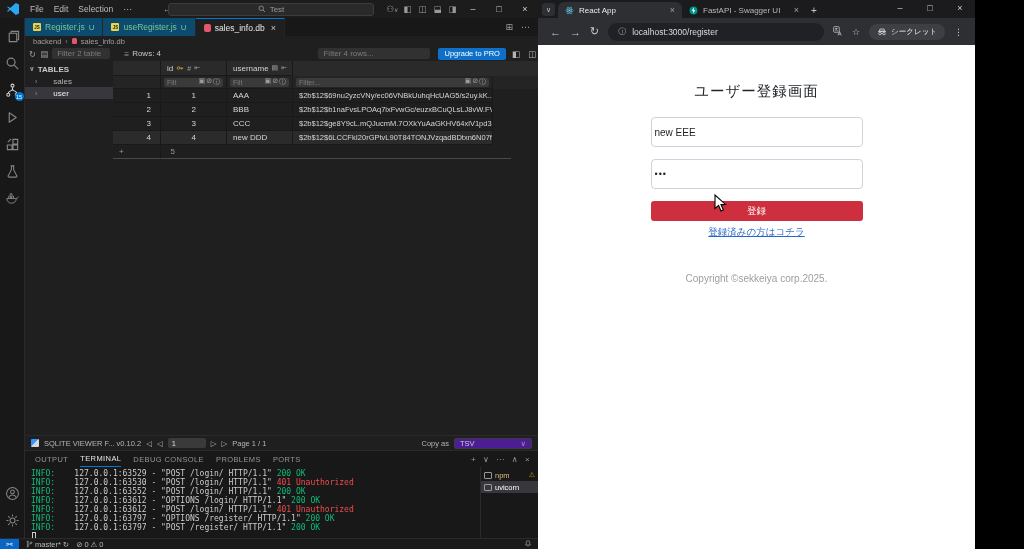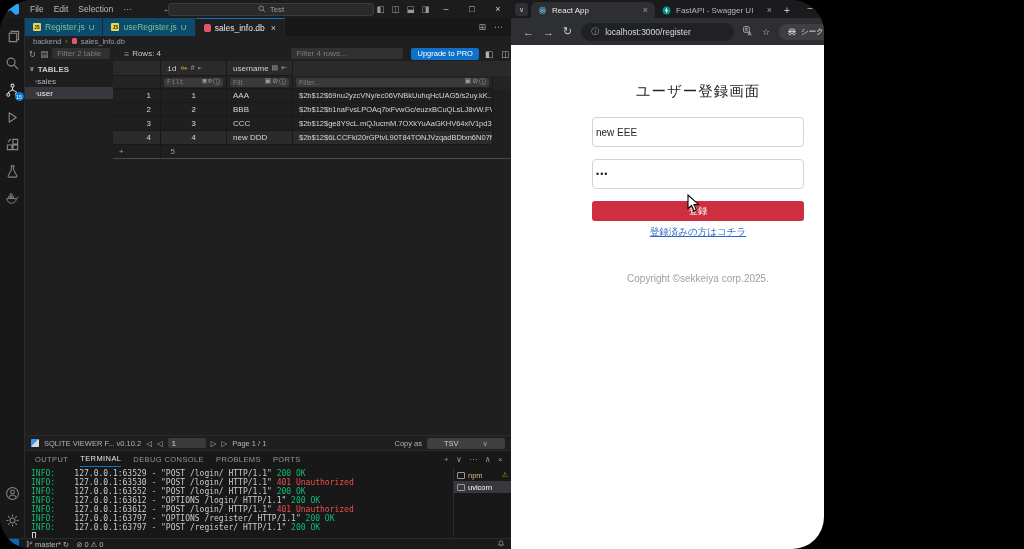--- a/index.html
+++ b/index.html
@@ -1,18 +1,18 @@
 <!DOCTYPE html>
 <html><head>
 <meta charset="utf-8">
 <style>
   html,body{margin:0;padding:0;background:#000;}
   *{box-sizing:border-box;}
-  .screen{width:824px;height:549px;display:flex;overflow:hidden;position:relative;
-          font-family:"Liberation Sans","DejaVu Sans",sans-serif;border-radius:32px;}
+  .screen{width:975px;height:549px;display:flex;overflow:hidden;position:relative;
+          font-family:"Liberation Sans","DejaVu Sans",sans-serif;}
   
   .vscode{width:538px;height:549px;background:#1f1f1f;display:flex;flex-direction:column;color:#ccc;}
   .titlebar{height:18px;background:#1c1c1c;display:flex;align-items:center;font-size:8.5px;color:#bdbdbd;flex:none;position:relative;}
   .vslogo{width:12px;height:12px;margin:0 6px 0 7px;flex:none;}
   .menu-item{padding:0 5px;cursor:default;}
   .nav-arrows{margin-left:26px;display:flex;gap:10px;color:#9a9a9a;font-size:9px;}
   .tb-search{position:absolute;left:168px;width:206px;top:2.5px;height:13px;background:#2a2a2a;border:1px solid #3c3c3c;border-radius:3px;
              display:flex;align-items:center;justify-content:center;gap:4px;font-size:8px;color:#9a9a9a;}
   .tb-right{margin-left:auto;display:flex;align-items:center;gap:0;}
   .tb-ic{width:15px;text-align:center;color:#9a9a9a;font-size:8.5px;}
@@ -43,48 +43,48 @@
   .v-ic{color:#9a9a9a;font-size:8.5px;}
   .pill-input{background:#313131;border-radius:2px;color:#7d7d7d;height:11px;display:flex;align-items:center;padding:0 5px;}
   .f2{width:58px;}
   .rows-lbl{margin-left:10px;display:flex;gap:3px;align-items:center;color:#c9c9c9;}
   .f4{width:112px;margin-left:auto;}
   .upgrade{background:#0e70c9;color:#fff;border-radius:2px;height:12px;display:flex;align-items:center;padding:0 6px;font-size:7.5px;margin-left:4px;}
   .tgl-ic{color:#b5b5b5;font-size:8.5px;margin:0 2px;}
   .v-body{flex:1;display:flex;min-height:0;}
   .tree{width:88px;flex:none;font-size:8px;color:#bfbfbf;padding-top:2px;}
   .tree-hd{display:flex;gap:3px;align-items:center;padding-left:4px;height:12px;font-weight:bold;color:#c9c9c9;}
-  .tree-item{display:flex;gap:0;align-items:center;padding-left:10px;height:12px;color:#b5b5b5;}
+  .tree-item{display:flex;gap:16px;align-items:center;padding-left:10px;height:12px;color:#b5b5b5;}
   .tree-item.sel{background:#37373d;color:#ededed;}
   .chev{color:#8f8f8f;font-size:7px;}
   
   .grid{flex:1;min-width:0;font-size:8px;}
   .grow{display:flex;height:14px;align-items:stretch;}
   .grow.hdr{height:15px;background:#2a2a2a;color:#d2d2d2;}
   .grow.flt{height:13px;background:#242424;}
   .cell{border-right:1px solid #191919;border-bottom:1px solid #191919;display:flex;align-items:center;overflow:hidden;white-space:nowrap;}
   .c-num{width:48px;justify-content:flex-end;padding-right:9px;color:#9a9a9a;}
-  .c-id{width:66px;font-family:Liberation Mono, monospace;}
+  .c-id{width:66px;}
   .c-user{width:66px;padding-left:6px;}
   .c-pass{width:200px;padding-left:6px;font-size:7.5px;}
   .hdr .cell{gap:3px;padding-left:6px;}
   .hic{color:#9a9a9a;font-size:7px;}
   .fpill{background:#3a3a3a;border-radius:2px;height:9px;flex:1;margin:0 3px;display:flex;align-items:center;padding:0 3px;color:#7d7d7d;font-size:7px;gap:2px;overflow:hidden;}
   .fpill .fi{margin-left:auto;display:flex;gap:1px;color:#9d9d9d;}
   .val-id{justify-content:flex-end;padding-right:30px;color:#d6d6d6;}
   .r-data .cell{color:#d6d6d6;}
   .r-hl .cell{background:#2b2b2b;}
   .addrow .cell{border-bottom:1px solid #4a4a4a;}
   .plus{color:#9a9a9a;justify-content:flex-start;padding-left:6px;}
   .addspan{width:332px;border-right:none;}
   .v-status{height:15px;border-top:1px solid #2a2a2a;display:flex;align-items:center;font-size:7.5px;color:#b5b5b5;gap:5px;padding:0 6px;flex:none;}
   .sv-logo{width:8px;height:8px;background:linear-gradient(135deg,#3794ff 50%,#d7d7d7 50%);border-radius:1px;flex:none;}
   .pg-input{width:38px;height:10px;background:#3a3a3a;border-radius:2px;color:#ddd;padding:0 4px;display:flex;align-items:center;}
   .copyas{margin-left:auto;display:flex;align-items:center;gap:5px;}
-  .tsv-sel{width:78px;height:11px;background:#404040;border:1px solid #3c3c3c;border-radius:2px;display:flex;align-items:flex-end;padding:0 16px;color:#ccc;}
+  .tsv-sel{width:78px;height:11px;background:#4c1d95;border:1px solid #3c3c3c;border-radius:2px;display:flex;align-items:flex-end;padding:0 5px;color:#ccc;}
   .tsv-sel .dd{margin-left:auto;color:#9a9a9a;}
   
   .panel{height:88px;border-top:1px solid #2a2a2a;display:flex;flex-direction:column;flex:none;background:#181818;}
   .panel-tabs{height:16px;display:flex;align-items:center;gap:12px;padding-left:10px;font-size:7.5px;letter-spacing:.4px;color:#969696;flex:none;}
   .ptab.active{color:#e7e7e7;border-bottom:1px solid #0078d4;height:16px;display:flex;align-items:center;}
   .ptabs-right{margin-left:auto;display:flex;gap:7px;padding-right:8px;color:#9a9a9a;font-size:8px;}
   .panel-body{flex:1;display:flex;min-height:0;}
   .term{flex:1;font-family:"DejaVu Sans Mono","Liberation Mono",monospace;font-size:8px;line-height:9px;padding:2px 0 0 6px;color:#ccc;overflow:hidden;}
   .log .lv{color:#0dbc79;}
   .log .msg{color:#cccccc;}

